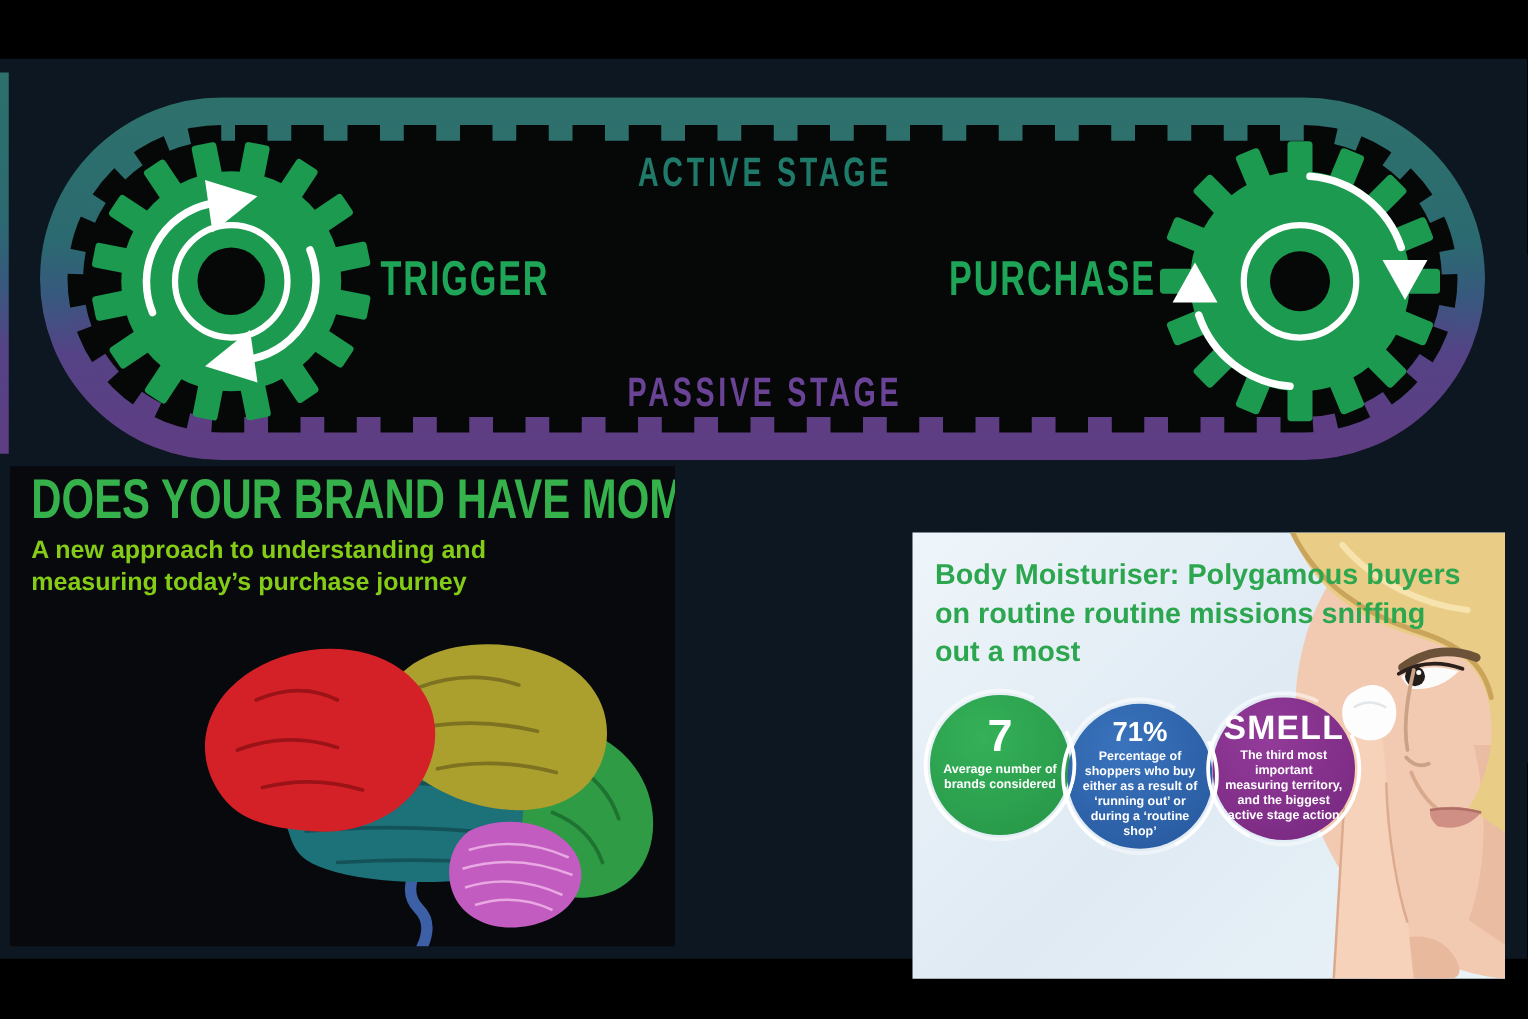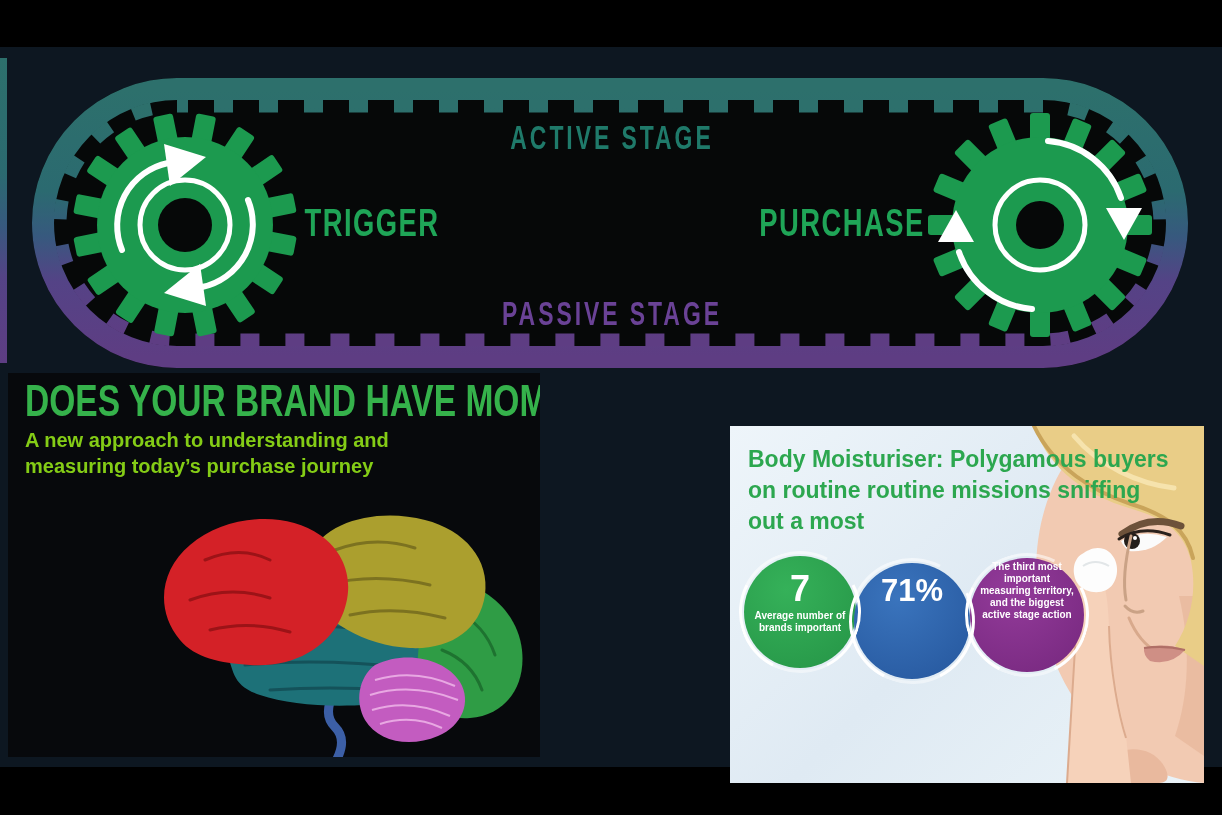--- a/index.html
+++ b/index.html
@@ -53,21 +53,21 @@
   .stat-circle{position:absolute; border-radius:50%; color:#fff; text-align:center;}
   .stat-circle .inner{position:relative; width:100%; height:100%; z-index:2;}
   .stat-green{left:14px; top:130px; width:112px; height:112px; background:radial-gradient(circle at 38% 30%, #35b159, #259446);}
   .stat-blue{left:124px; top:137px; width:116px; height:116px; background:radial-gradient(circle at 38% 30%, #3a74bd, #25569c);}
   .stat-purple{left:240px; top:132px; width:114px; height:114px; background:radial-gradient(circle at 38% 30%, #933b9a, #75277d);}
   .swoosh{position:absolute; inset:-5px; border-radius:50%; border:3px solid transparent; z-index:1;}
   .sw-left{border-left-color:#ffffff; border-top-color:rgba(255,255,255,.55); transform:rotate(-18deg);}
   .sw-right{border-right-color:#ffffff; border-bottom-color:rgba(255,255,255,.45); transform:rotate(18deg);}
   .stat-value{font-weight:bold; line-height:1;}
   .stat-green .stat-value{padding-top:15px; font-size:36px;}
-  .stat-blue  .stat-value{padding-top:12px; font-size:31px;}
+  .stat-blue  .stat-value{padding-top:12px; font-size:22px;}
   .stat-purple .stat-value{padding-top:11px; font-size:27px; letter-spacing:1px;}
   .stat-label{font-size:10px; line-height:12px; padding:3px 9px 0 9px; font-weight:bold;}
 </style>
 </head>
 <body>
 
 <div class="page">
 
   <div class="canvas-bg"></div>
 
@@ -229,34 +229,36 @@
       <span>Body Moisturiser: Polygamous buyers</span><br>
       <span>on routine routine missions sniffing</span><br>
       <span>out a most</span>
     </h2>
 
     <div class="stat-circle stat-green">
       <span class="swoosh sw-left"></span>
       <span class="swoosh sw-right"></span>
       <div class="inner">
         <div class="stat-value">7</div>
-        <div class="stat-label">Average number of brands important</div>
+        <div class="stat-label">Average number of brands considered</div>
       </div>
     </div>
 
     <div class="stat-circle stat-blue">
       <span class="swoosh sw-left"></span>
       <span class="swoosh sw-right"></span>
       <div class="inner">
         <div class="stat-value">71%</div>
+        <div class="stat-label">Percentage of shoppers who buy either as a result of ‘running out’ or during a ‘routine shop’</div>
       </div>
     </div>
 
     <div class="stat-circle stat-purple">
       <span class="swoosh sw-left"></span>
       <span class="swoosh sw-right"></span>
       <div class="inner">
+        <div class="stat-value">SMELL</div>
         <div class="stat-label">The third most important measuring territory, and the biggest active stage action</div>
       </div>
     </div>
   </section>
 
 </div>
 
 </body></html>

